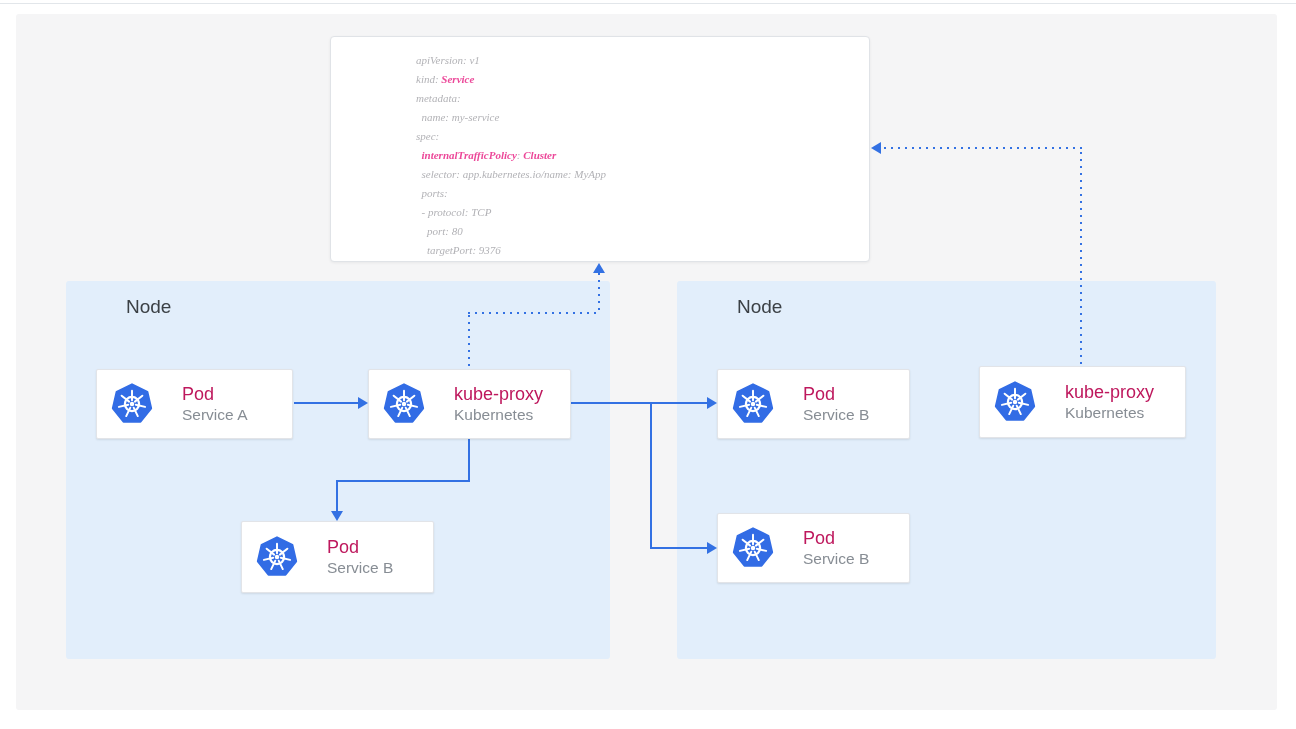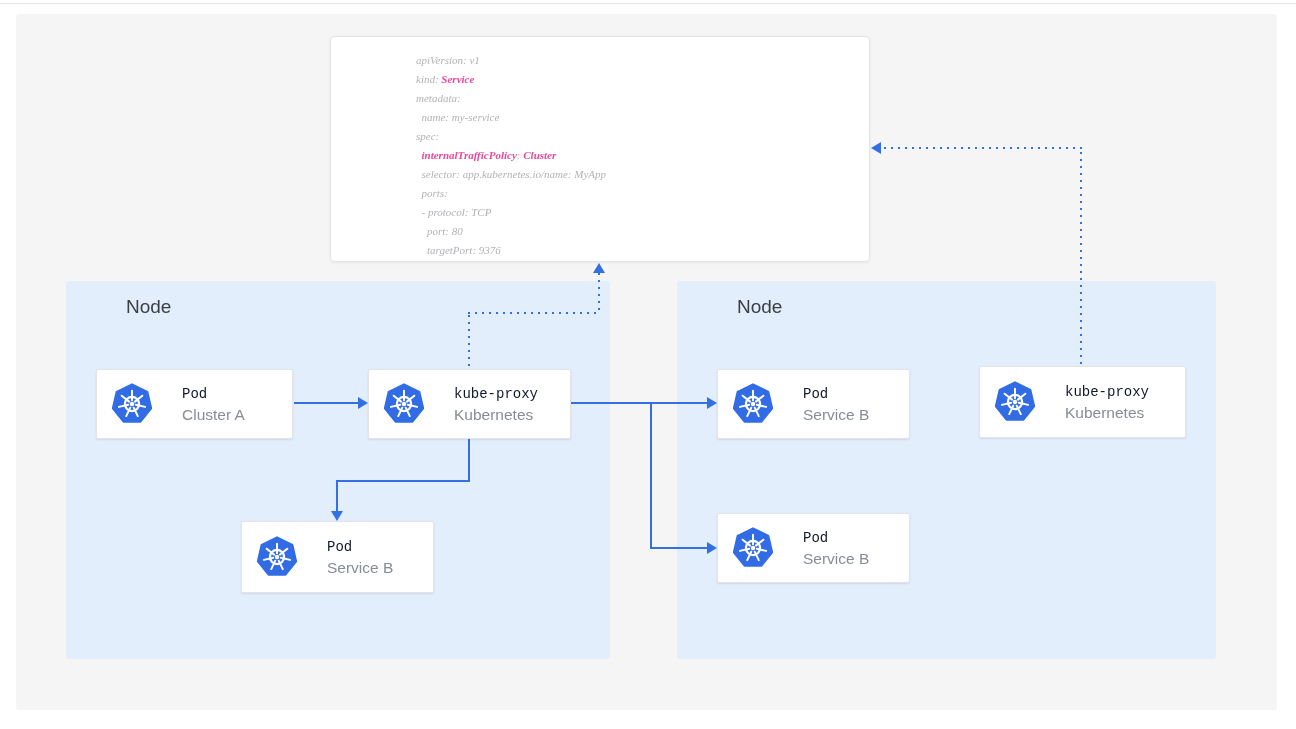--- a/index.html
+++ b/index.html
@@ -77,24 +77,23 @@
     transform: translateY(-50%);
     width: 42px; height: 42px;
     display: block;
   }
   .card-text {
     position: absolute;
     left: 85px; top: 50%;
     transform: translateY(-50%);
   }
   .card-title {
-    font-size: 14px;
+    font-size: 18px;
     line-height: 21px;
-    color: #0f172a;
-    font-family: Liberation Mono, monospace;
+    color: #be185d;
   }
   .card-subtitle {
     font-size: 15.5px;
     line-height: 20px;
     color: #878d94;
   }
   
   .line-h { position: absolute; height: 2px; background: #3371e3; }
   .line-v { position: absolute; width: 2px; background: #3371e3; }
   .dot-h  { position: absolute; height: 2px;
@@ -161,21 +160,21 @@
           <line x1="14.7" y1="18.8" x2="11.6" y2="25.2"></line>
             <line x1="13.1" y1="16.6" x2="6" y2="18.2"></line>
           <line x1="13.8" y1="14.2" x2="8.1" y2="9.7"></line>
         </g>
         <circle cx="16" cy="16" r="5.4" fill="none" stroke="#ffffff" stroke-width="1.7"></circle>
         <circle cx="16" cy="16" r="1.7" fill="#ffffff"></circle>
       </svg>
     </span>
     <div class="card-text">
       <div class="card-title">Pod</div>
-      <div class="card-subtitle">Cluster A</div>
+      <div class="card-subtitle">Service A</div>
     </div>
   </div>
 
   <div class="card" style="left:368px; top:369px; width:203px; height:70px;">
     <span class="k8s-icon">
       <svg viewBox="0 0 32 32" width="42" height="42" aria-hidden="true">
         <polygon points="16,1 27.7,6.7 30.6,19.3 22.5,29.5 9.5,29.5 1.4,19.3 4.3,6.7" fill="#326ce5" stroke="#326ce5" stroke-width="1.5" stroke-linejoin="round"></polygon>
         <g stroke="#ffffff" stroke-width="1.5" stroke-linecap="round">
           <line x1="16" y1="13.2" x2="16" y2="5.8"></line>
             <line x1="18.2" y1="14.2" x2="23.9" y2="9.7"></line>

